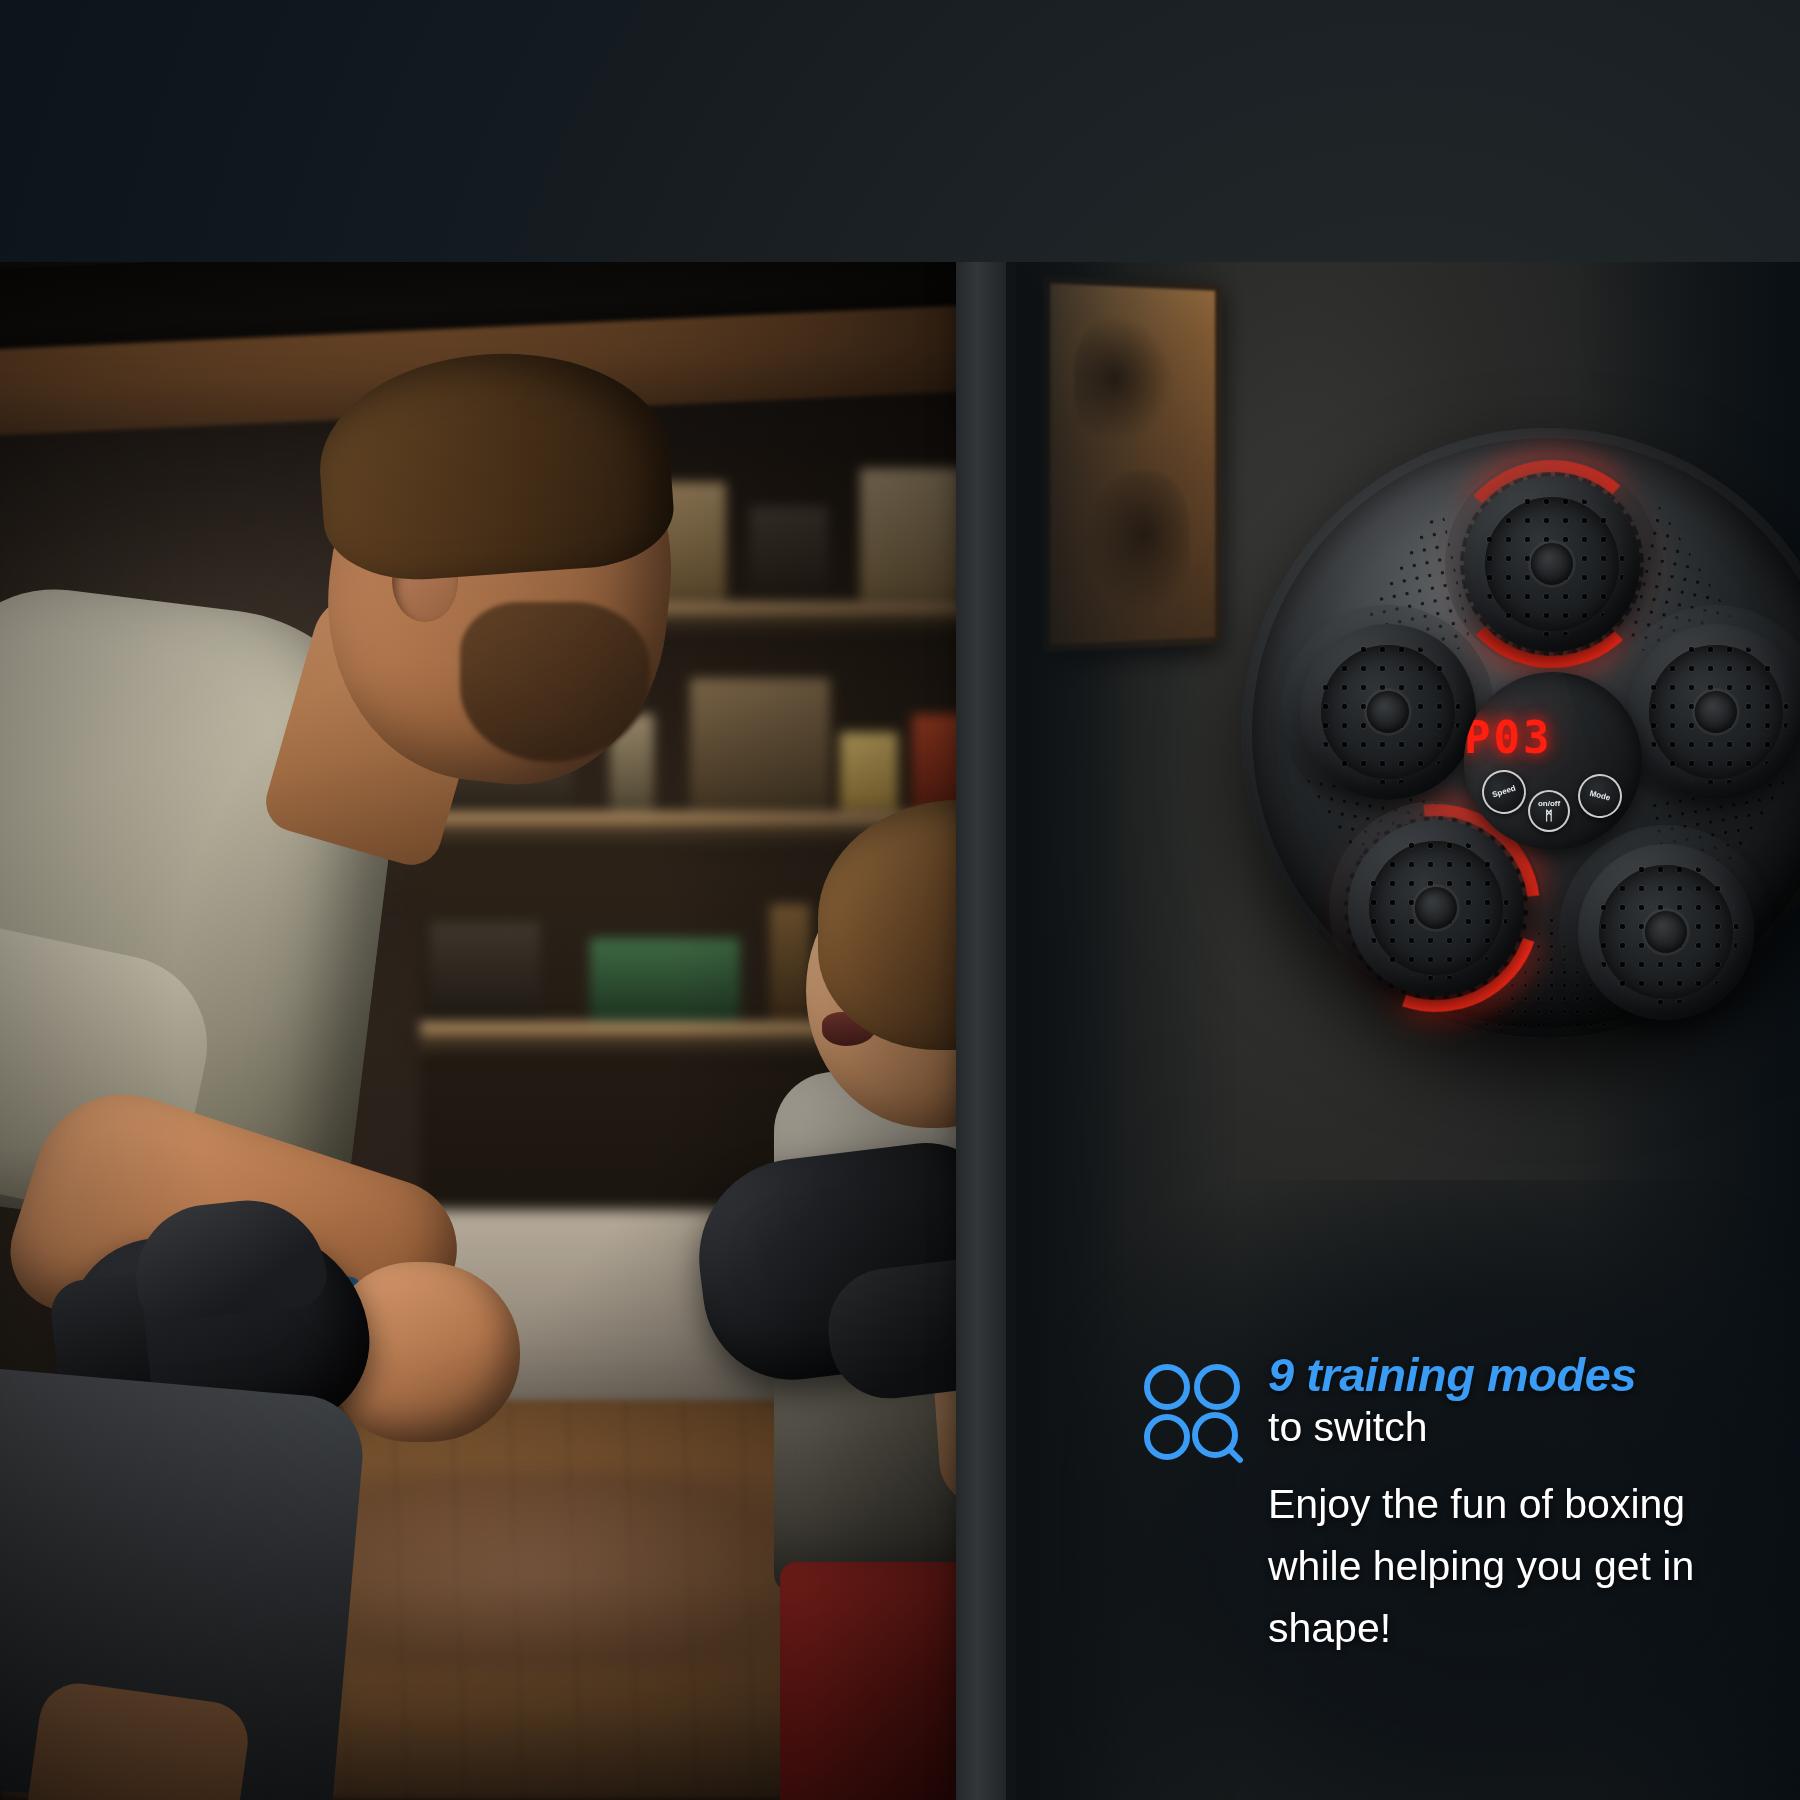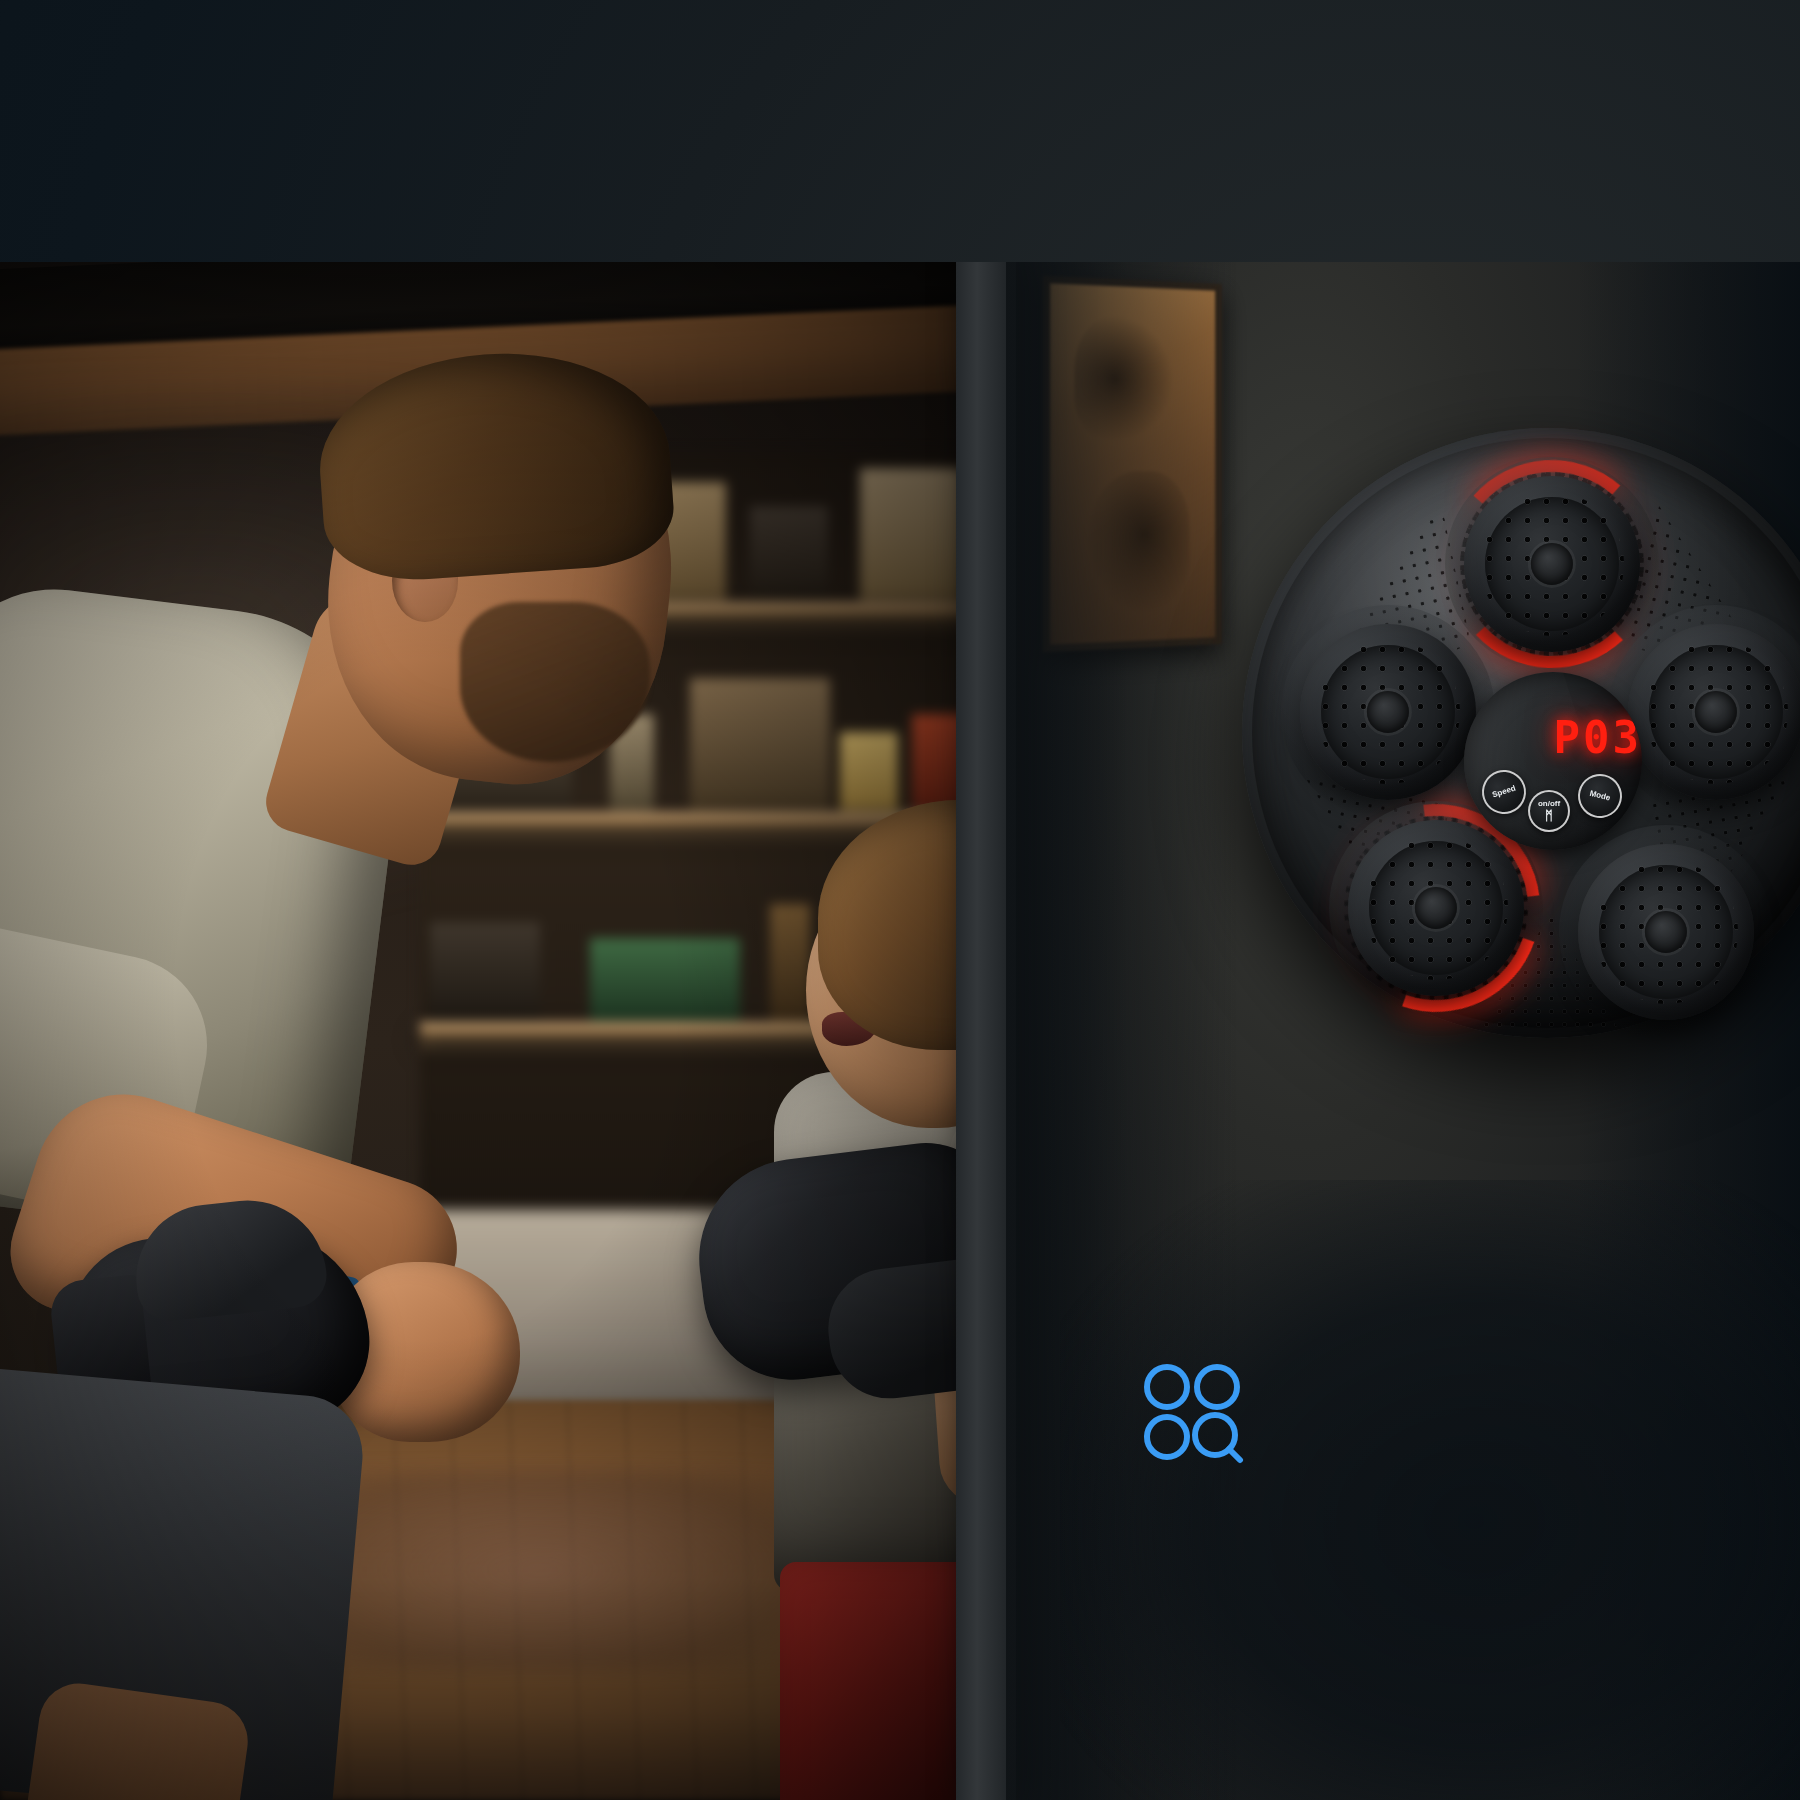--- a/index.html
+++ b/index.html
@@ -456,21 +456,21 @@
     box-shadow:inset 0 0 26px rgba(0,0,0,.8), 0 6px 18px rgba(0,0,0,.6);
     overflow:hidden;
   }
   .panel-gloss {
     position:absolute; left:-10%; top:-10%; width:80%; height:120%;
     background:linear-gradient(115deg, rgba(255,255,255,.10) 0%, rgba(255,255,255,.02) 55%, rgba(255,255,255,0) 100%);
     transform:rotate(-18deg);
   }
   .display {
     position:absolute; left:0; top:40px; width:100%;
-    text-align:right;
+    text-align:left;
     color:#ff1f10;
     font-family:"DejaVu Sans Mono", monospace;
     font-size:44px; font-weight:bold;
     letter-spacing:3px;
     text-shadow:0 0 14px rgba(255,30,18,.95), 0 0 30px rgba(255,30,18,.6);
   }
   .btn-row {
     position:absolute; left:0; top:104px; width:100%; height:60px;
   }
   .pbtn {
@@ -681,15 +681,24 @@
   <div class="feature">
     <div class="feature-icon">
       <svg viewBox="0 0 104 104" width="104" height="104" aria-hidden="true">
         <circle cx="27" cy="27" r="20" fill="none" stroke="#3a9cf5" stroke-width="6"></circle>
         <circle cx="77" cy="27" r="20" fill="none" stroke="#3a9cf5" stroke-width="6"></circle>
         <circle cx="27" cy="77" r="20" fill="none" stroke="#3a9cf5" stroke-width="6"></circle>
         <circle cx="75" cy="75" r="20" fill="none" stroke="#3a9cf5" stroke-width="6"></circle>
         <line x1="89" y1="89" x2="100" y2="100" stroke="#3a9cf5" stroke-width="6" stroke-linecap="round"></line>
       </svg>
     </div>
+    <div class="feature-text">
+      <div class="f-title">9 training modes</div>
+      <div class="f-sub">to switch</div>
+      <div class="f-body">
+        <div>Enjoy the fun of boxing</div>
+        <div>while helping you get in</div>
+        <div>shape!</div>
+      </div>
+    </div>
   </div>
 
 </div>
 
 </body></html>

